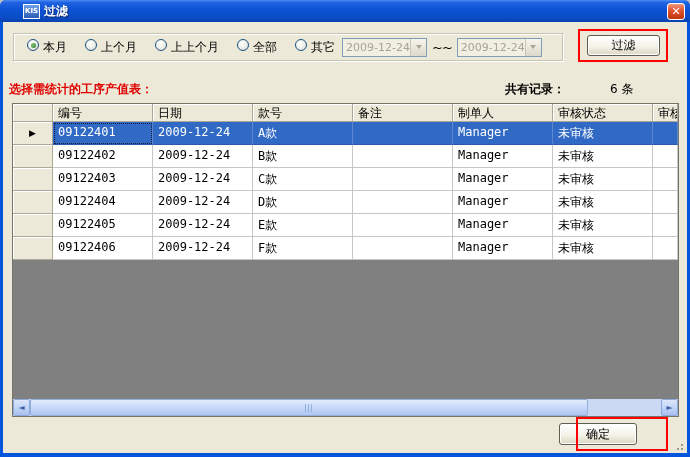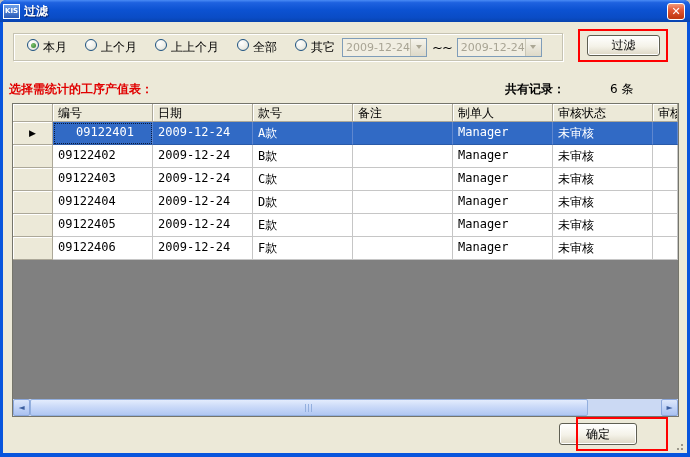--- a/index.html
+++ b/index.html
@@ -1,21 +1,21 @@
 <!DOCTYPE html>
 <html><head>
 <meta charset="utf-8">
 <style>
   html,body{margin:0;padding:0;background:#c0c0c0;font-family:"DejaVu Sans","Liberation Sans",sans-serif;}
   *{box-sizing:border-box;}
   .window{position:relative;width:690px;height:457px;background:#0855DD;border-radius:6px 6px 0 0;overflow:hidden;}
   
   .titlebar{position:absolute;left:0;top:0;width:690px;height:22px;border-radius:6px 6px 0 0;
     background:linear-gradient(180deg,#4A8BF5 0%,#1E62E0 12%,#0C52D2 45%,#0A4CC6 80%,#0843AE 100%);
-    display:flex;align-items:center;padding:0 0;}
+    display:flex;align-items:center;padding:0 20px;}
   .app-icon{width:17px;height:15px;margin:0 4px 0 3px;background:linear-gradient(180deg,#6FA0E8,#2C5CB8);
     border:1px solid #fff;color:#fff;font-size:7px;font-weight:bold;display:flex;align-items:center;justify-content:center;letter-spacing:0;}
   .title-text{color:#fff;font-size:12px;font-weight:bold;text-shadow:1px 1px 1px rgba(0,0,40,.6);}
   .close-btn{position:absolute;right:5px;top:3px;width:18px;height:17px;border-radius:3px;border:1px solid #fff;
     background:linear-gradient(180deg,#F0997B 0%,#E25735 40%,#C33A13 90%);color:#fff;font-size:11px;font-weight:bold;
     display:flex;align-items:center;justify-content:center;line-height:1;}
   
   .client{position:absolute;left:3px;top:22px;width:684px;height:431px;background:#ECE9D8;}
   
   .groupbox{position:absolute;left:10px;top:11px;width:550px;height:28px;border:1px solid #C6C3B2;
@@ -54,21 +54,21 @@
   .rsel-h{width:40px;flex:none;background:#ECE9D8;border-right:1px solid #ACA899;border-bottom:1px solid #ACA899;box-shadow:inset 1px 1px 0 #fff;}
   .grow{display:flex;height:23px;flex:none;background:#fff;}
   .rsel{width:40px;flex:none;background:#ECE9D8;border-right:1px solid #ACA899;border-bottom:1px solid #ACA899;
     box-shadow:inset 1px 1px 0 #fff;display:flex;align-items:center;justify-content:center;font-size:9px;color:#000;}
   .cell{font-family:"DejaVu Sans Mono","Liberation Mono",monospace;font-size:12px;color:#000;
     border-right:1px solid #C6C6C6;border-bottom:1px solid #C6C6C6;padding:3px 0 0 5px;white-space:nowrap;overflow:hidden;}
   .c0{width:100px;flex:none;}.c1{width:100px;flex:none;}.c2{width:100px;flex:none;}
   .c3{width:100px;flex:none;}.c4{width:100px;flex:none;}.c5{width:100px;flex:none;}
   .c6{flex:1;min-width:0;}
   .grow.sel .cell{background:#316AC5;color:#fff;border-right-color:#5F87CF;border-bottom-color:#2A5AA8;}
-  .grow.sel .cell.c0{outline:1px dotted #0B1B3A;outline-offset:-2px;text-align:center;}
+  .grow.sel .cell.c0{outline:1px dotted #0B1B3A;outline-offset:-2px;}
   .grid-filler{flex:1;background:#808080;}
   
   .hscroll{height:17px;flex:none;background:#CBD9F3;display:flex;position:relative;}
   .sb-btn{width:17px;height:17px;flex:none;border:1px solid #8CA8DC;border-radius:2px;
     background:linear-gradient(180deg,#DCE7FB 0%,#C2D4F7 50%,#AAC1F0 100%);
     display:flex;align-items:center;justify-content:center;font-size:8px;color:#3C5E9E;font-weight:bold;}
   .sb-thumb{position:absolute;left:17px;top:0;width:558px;height:17px;border:1px solid #93AFDE;border-radius:2px;
     background:linear-gradient(180deg,#E3ECFD 0%,#C8D8F8 50%,#B0C7F2 100%);display:flex;align-items:center;justify-content:center;}
   .sb-grip{width:9px;height:8px;background:repeating-linear-gradient(90deg,#93AFDE 0 1px,transparent 1px 3px);}
   .sb-btn.right{position:absolute;right:0;top:0;}

